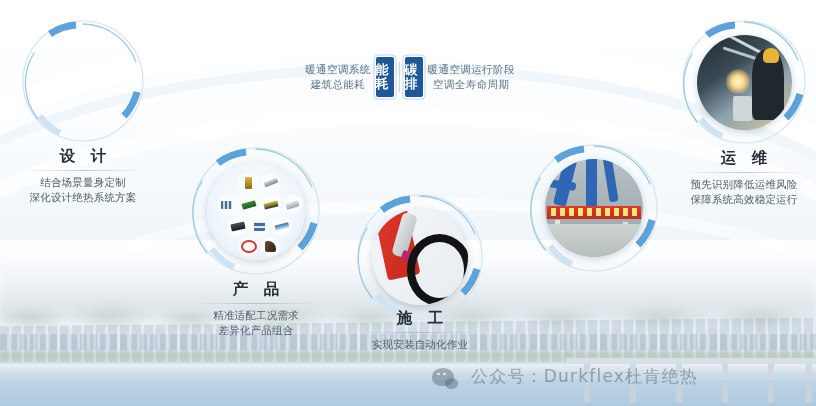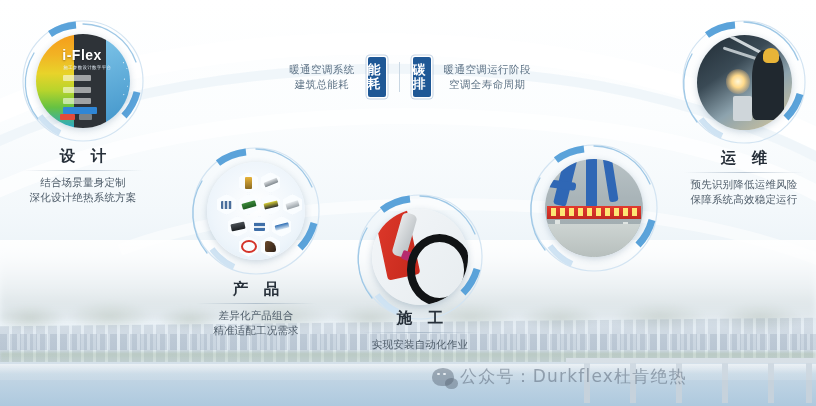--- a/index.html
+++ b/index.html
@@ -76,21 +76,21 @@
   
   .photo-haze{
     position:absolute;left:0;top:240px;width:816px;height:140px;
     background:linear-gradient(180deg,rgba(255,255,255,.92) 0%,rgba(255,255,255,.62) 28%,rgba(255,255,255,.30) 60%,rgba(255,255,255,.12) 100%);
     pointer-events:none;
   }
 
   
   .ribbon{
     position:absolute;left:150px;top:42px;width:520px;height:70px;
-    display:flex;align-items:center;justify-content:center;gap:13px;
+    display:flex;align-items:center;justify-content:center;gap:5px;
   }
   .rib-side{
     font-size:10.5px;line-height:15px;color:#5d7285;
     text-align:center;letter-spacing:.4px;white-space:nowrap;
     font-family:"DejaVu Sans","Liberation Sans",sans-serif;
   }
   .rib-num{
     font-size:27px;color:#2e6196;font-weight:400;letter-spacing:0px;
     font-family:"Liberation Sans",sans-serif;white-space:nowrap;
   }
@@ -176,21 +176,21 @@
   .ops .sun{position:absolute;left:30%;top:36%;width:26%;height:26%;border-radius:50%;
     background:radial-gradient(circle,#fff7d8 0%,#ffd98a 35%,rgba(255,200,120,.35) 65%,transparent 80%);}
   .ops .fig{position:absolute;right:8%;top:16%;width:34%;height:74%;background:#20282f;border-radius:38% 38% 12% 12%;}
   .ops .helmet{position:absolute;right:14%;top:14%;width:17%;height:15%;background:#e8b438;border-radius:50% 50% 30% 30%;}
   .ops .rod{position:absolute;left:22%;top:8%;width:58%;height:3px;background:#cfd6da;transform:rotate(28deg);border-radius:2px;}
   .ops .rod2{position:absolute;left:26%;top:20%;width:52%;height:3px;background:#b9c2c7;transform:rotate(18deg);border-radius:2px;}
   .ops .box{position:absolute;left:38%;bottom:10%;width:20%;height:26%;background:#cfd6da;border-radius:2px;}
 
   
   .wm{
-    position:absolute;left:432px;top:365px;display:flex;align-items:center;gap:6px;
+    position:absolute;left:432px;top:365px;display:flex;align-items:center;gap:17px;
     color:rgba(86,100,116,.52);font-size:17px;letter-spacing:1.2px;
     font-family:"DejaVu Sans","Liberation Sans",sans-serif;white-space:nowrap;
   }
   .wm-ico{width:22px;height:18px;border-radius:48% 48% 44% 44%;background:rgba(86,100,116,.45);position:relative;}
   .wm-ico:after{content:"";position:absolute;left:13px;top:10px;width:13px;height:11px;border-radius:48%;background:rgba(86,100,116,.45);}
   .wm-ico i{position:absolute;width:2.5px;height:2.5px;background:#e7edf2;border-radius:50%;top:5px;}
   .wm-ico i.a{left:5px;} .wm-ico i.b{left:11px;}
 </style>
 </head>
 <body>
@@ -255,37 +255,20 @@
 
   <div class="node" style="left:20px;top:18px;width:126px;height:126px;">
     <svg class="ring" width="126" height="126" viewBox="0 0 126 126">
       <circle cx="63" cy="63" r="60" fill="none" stroke="#d3e4f2" stroke-width="1.2"></circle>
       <path d="M 63 6 A 57 57 0 0 1 116 44" fill="none" stroke="#9fc8e6" stroke-width="1.3" stroke-linecap="round"></path>
       <path d="M 18 101 A 57 57 0 0 1 14 35" fill="none" stroke="#9fc8e6" stroke-width="1.3" stroke-linecap="round"></path>
       <path d="M 30 16 A 54 54 0 0 1 56 7" fill="none" stroke="#5ba3da" stroke-width="7" stroke-linecap="butt"></path>
       <path d="M 117 74 A 54 54 0 0 1 104 98" fill="none" stroke="#5ba3da" stroke-width="7" stroke-linecap="butt"></path>
       <path d="M 40 115 A 54 54 0 0 1 20 98" fill="none" stroke="#cfe3f3" stroke-width="6" stroke-linecap="butt"></path>
     </svg>
-    <div class="disc" style="left:16px;top:16px;width:94px;height:94px;">
-      <div class="iflex">
-        <div class="if-thermal"></div>
-        <div class="if-dark"></div>
-        <div class="if-right">
-          <div class="if-dots"></div>
-        </div>
-        <div class="if-logo">i-Flex</div>
-        <div class="if-sub">施工参数设计数字平台</div>
-        <div class="if-bar" style="top:44%;"></div>
-        <div class="if-bar" style="top:56%;"></div>
-        <div class="if-bar" style="top:68%;"></div>
-        <div class="if-blue" style="top:78%;"></div>
-        <div class="if-tag"></div>
-        <div class="if-tag2"></div>
-      </div>
-    </div>
     <div class="cap" style="left:-32px;top:128px;">
       <div class="t">设 计</div>
       <div class="d"></div>
       <div class="s">结合场景量身定制</div>
       <div class="s">深化设计绝热系统方案</div>
     </div>
   </div>
 
   <div class="node" style="left:190px;top:145px;width:132px;height:132px;">
     <svg class="ring" width="132" height="132" viewBox="0 0 132 132">
@@ -329,22 +312,22 @@
             <div class="chip" style="width:12px;height:9px;border:2px solid #d4342a;border-radius:50%;"></div>
           </div>
         <div class="hex" style="left:54px;top:74px;">
             <div class="chip" style="width:11px;height:11px;background:linear-gradient(120deg,#6b4a2a,#2e2018);border-radius:2px 8px 2px 2px;"></div>
           </div>
       </div>
     </div>
     <div class="cap" style="left:-29px;top:134px;">
       <div class="t">产 品</div>
       <div class="d"></div>
+      <div class="s">精准适配工况需求</div>
       <div class="s">差异化产品组合</div>
-      <div class="s">精准适配工况需求</div>
     </div>
   </div>
 
   <div class="node" style="left:355px;top:192px;width:130px;height:130px;">
     <svg class="ring" width="130" height="130" viewBox="0 0 130 130">
       <circle cx="65" cy="65" r="62" fill="none" stroke="#d3e4f2" stroke-width="1.2"></circle>
       <path d="M 65 4 A 61 61 0 0 1 120 42" fill="none" stroke="#9fc8e6" stroke-width="1.3" stroke-linecap="round"></path>
       <path d="M 17 106 A 61 61 0 0 1 12 36" fill="none" stroke="#9fc8e6" stroke-width="1.3" stroke-linecap="round"></path>
       <path d="M 27 18 A 56 56 0 0 1 55 7" fill="none" stroke="#5ba3da" stroke-width="7"></path>
       <path d="M 122 77 A 56 56 0 0 1 108 101" fill="none" stroke="#5ba3da" stroke-width="7"></path>

